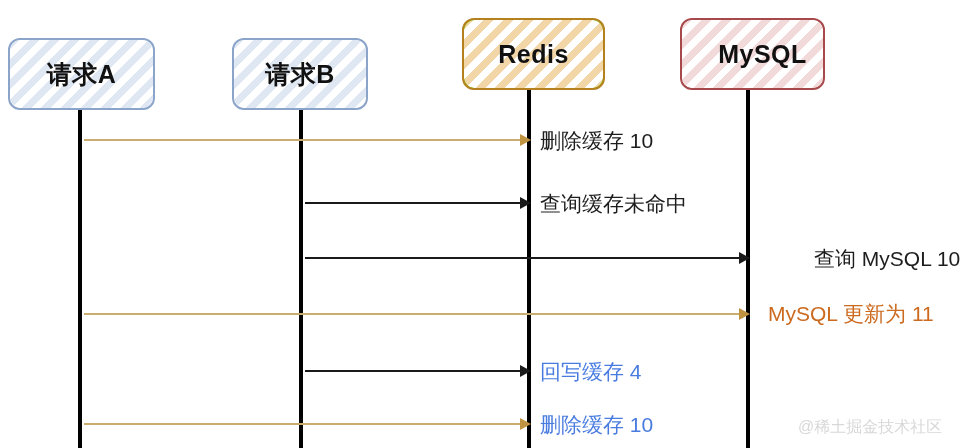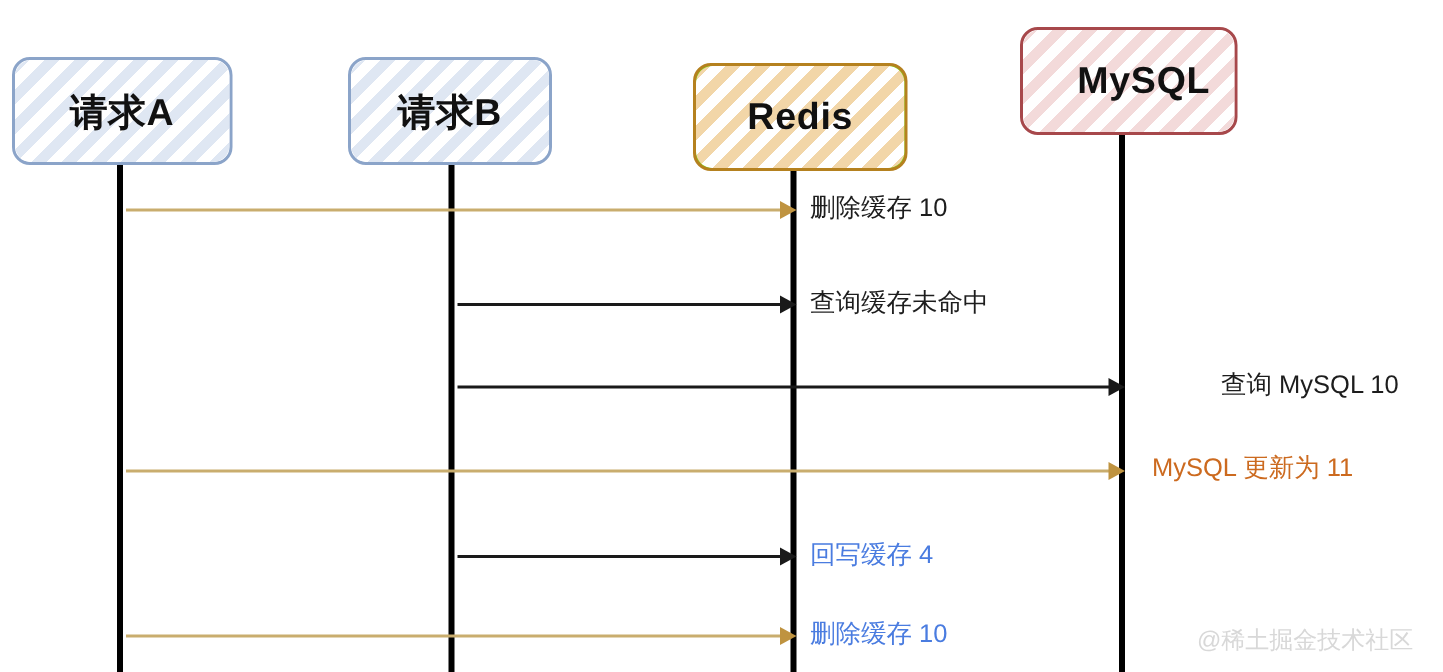--- a/index.html
+++ b/index.html
@@ -54,21 +54,20 @@
       135deg,
       #dfe7f3 0px, #dfe7f3 7px,
       #ffffff 7px, #ffffff 14px
     );
   }
 
   
   .p-orange {
     border: 2.5px solid #b5811f;
     background: #84cc16;
-    margin-top: 24px;
   }
   .p-orange .hatch {
     background: repeating-linear-gradient(
       135deg,
       #f2d6a8 0px, #f2d6a8 7px,
       #ffffff 7px, #ffffff 14px
     );
   }
 
   
@@ -104,21 +103,21 @@
     position: absolute;
     width: 0; height: 0;
     border-top: 6px solid transparent;
     border-bottom: 6px solid transparent;
   }
   .arrowhead.black { border-left: 11px solid #1a1a1a; }
   .arrowhead.tan   { border-left: 11px solid #bf9340; }
 
   .msg-label {
     position: absolute;
-    font-size: 17px;
+    font-size: 21px;
     line-height: 1;
     white-space: nowrap;
   }
   .lbl-black { color: #1d1d1d; }
   .lbl-blue  { color: #4a7ce0; }
   .lbl-orange{ color: #cc6a1f; }
 
   
   .watermark {
     position: absolute;

